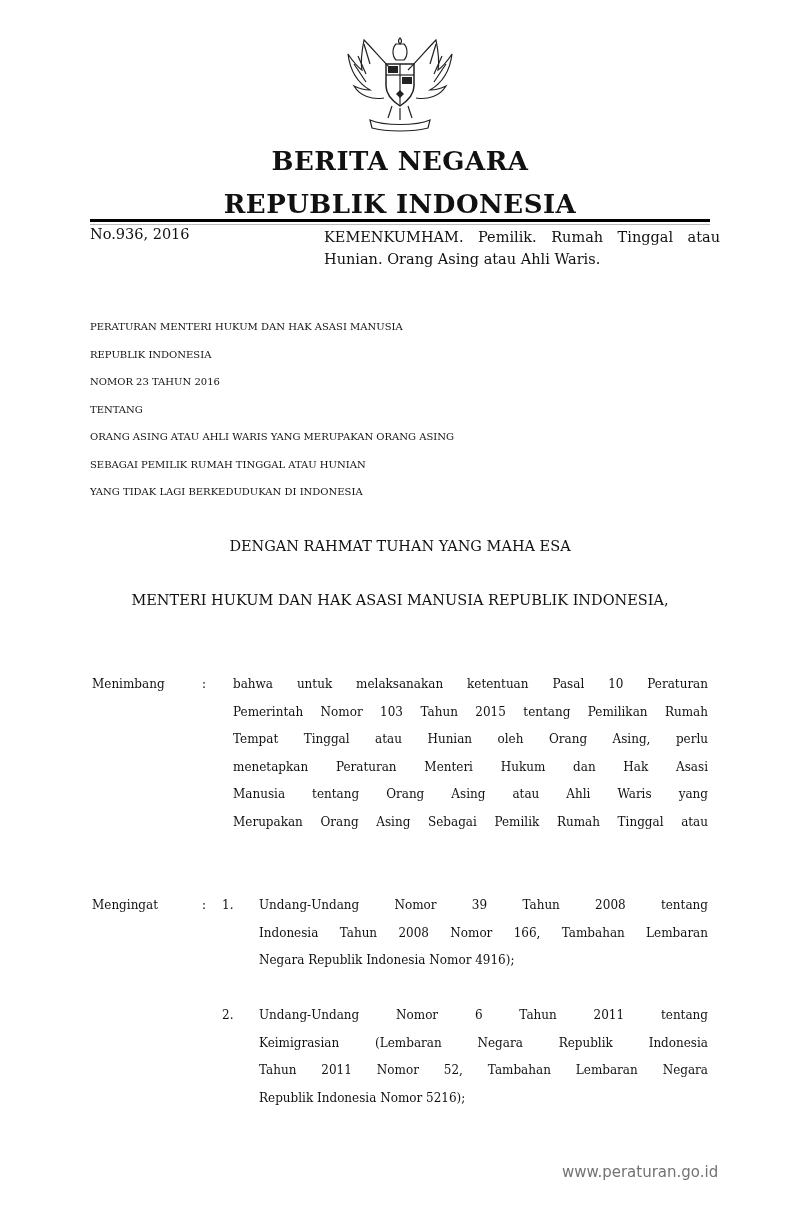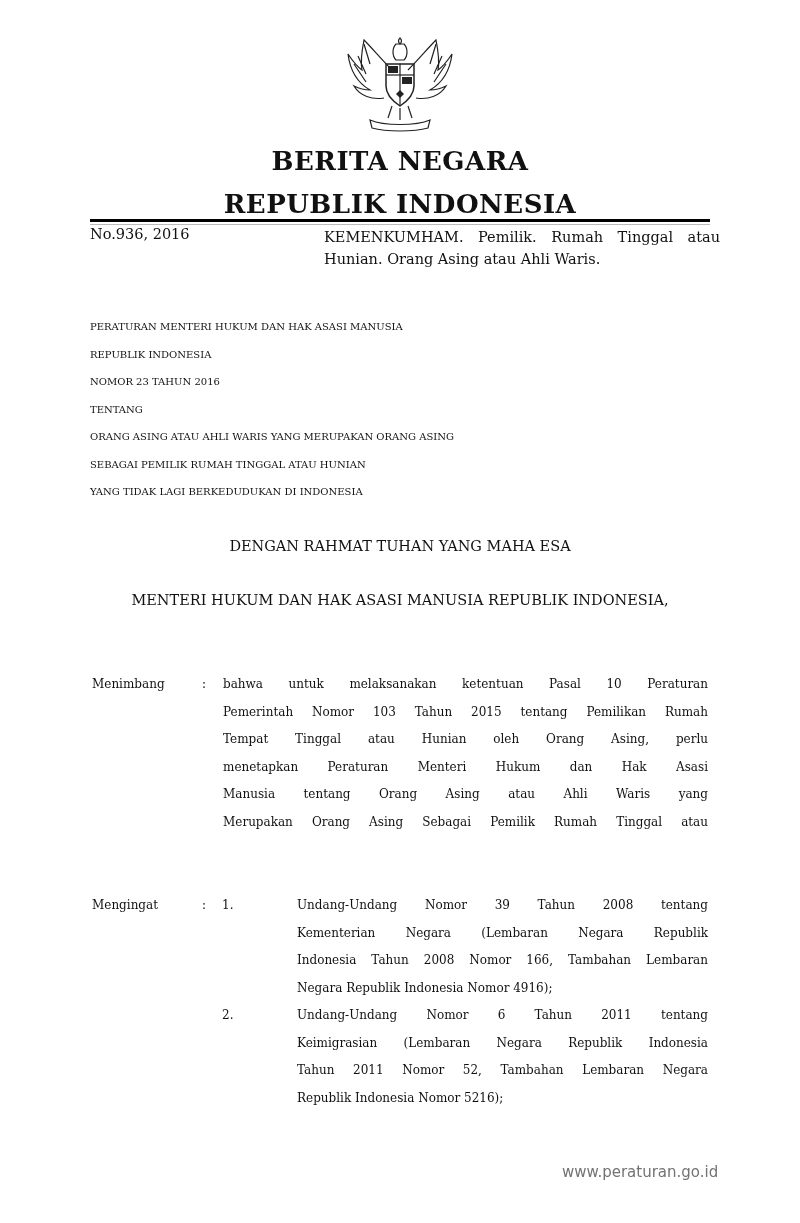--- a/index.html
+++ b/index.html
@@ -107,36 +107,36 @@
     .body-text {
       position: absolute;
       left: 131px;
       width: 485px;
       top: 0;
     }
     .body-text span {
       display: block;
       text-align: justify;
       text-align-last: justify;
+      margin-left: 10px;
     }
     .body-text span.last { text-align-last: left; }
     .num {
       position: absolute;
       left: 130px;
     }
     .item-text {
       position: absolute;
       left: 167px;
       width: 449px;
     }
     .item-text span {
       display: block;
       text-align: justify;
       text-align-last: justify;
-      margin-left: 38px;
     }
     .item-text span.last { text-align-last: left; }
     .footer {
       position: absolute;
       left: 562px;
       top: 1163px;
       font-family: "DejaVu Sans", "Liberation Sans", sans-serif;
       font-size: 15px;
       color: #737373;
     }
@@ -210,21 +210,20 @@
   </div>
 </div>
 
 <div class="section" style="top:892px; height:230px;">
   <div class="label">Mengingat</div>
   <div class="colon">:</div>
 
   <div class="num" style="top:0;">1.</div>
   <div class="item-text" style="top:0;">
     <span>Undang-Undang Nomor 39 Tahun 2008 tentang</span>
-    <span>Kementerian Negara (Lembaran Negara Republik</span>
     <span>Indonesia Tahun 2008 Nomor 166, Tambahan Lembaran</span>
     <span class="last">Negara Republik Indonesia Nomor 4916);</span>
   </div>
 
   <div class="num" style="top:110px;">2.</div>
   <div class="item-text" style="top:110px;">
     <span>Undang-Undang Nomor 6 Tahun 2011 tentang</span>
     <span>Keimigrasian (Lembaran Negara Republik Indonesia</span>
     <span>Tahun 2011 Nomor 52, Tambahan Lembaran Negara</span>
     <span class="last">Republik Indonesia Nomor 5216);</span>

